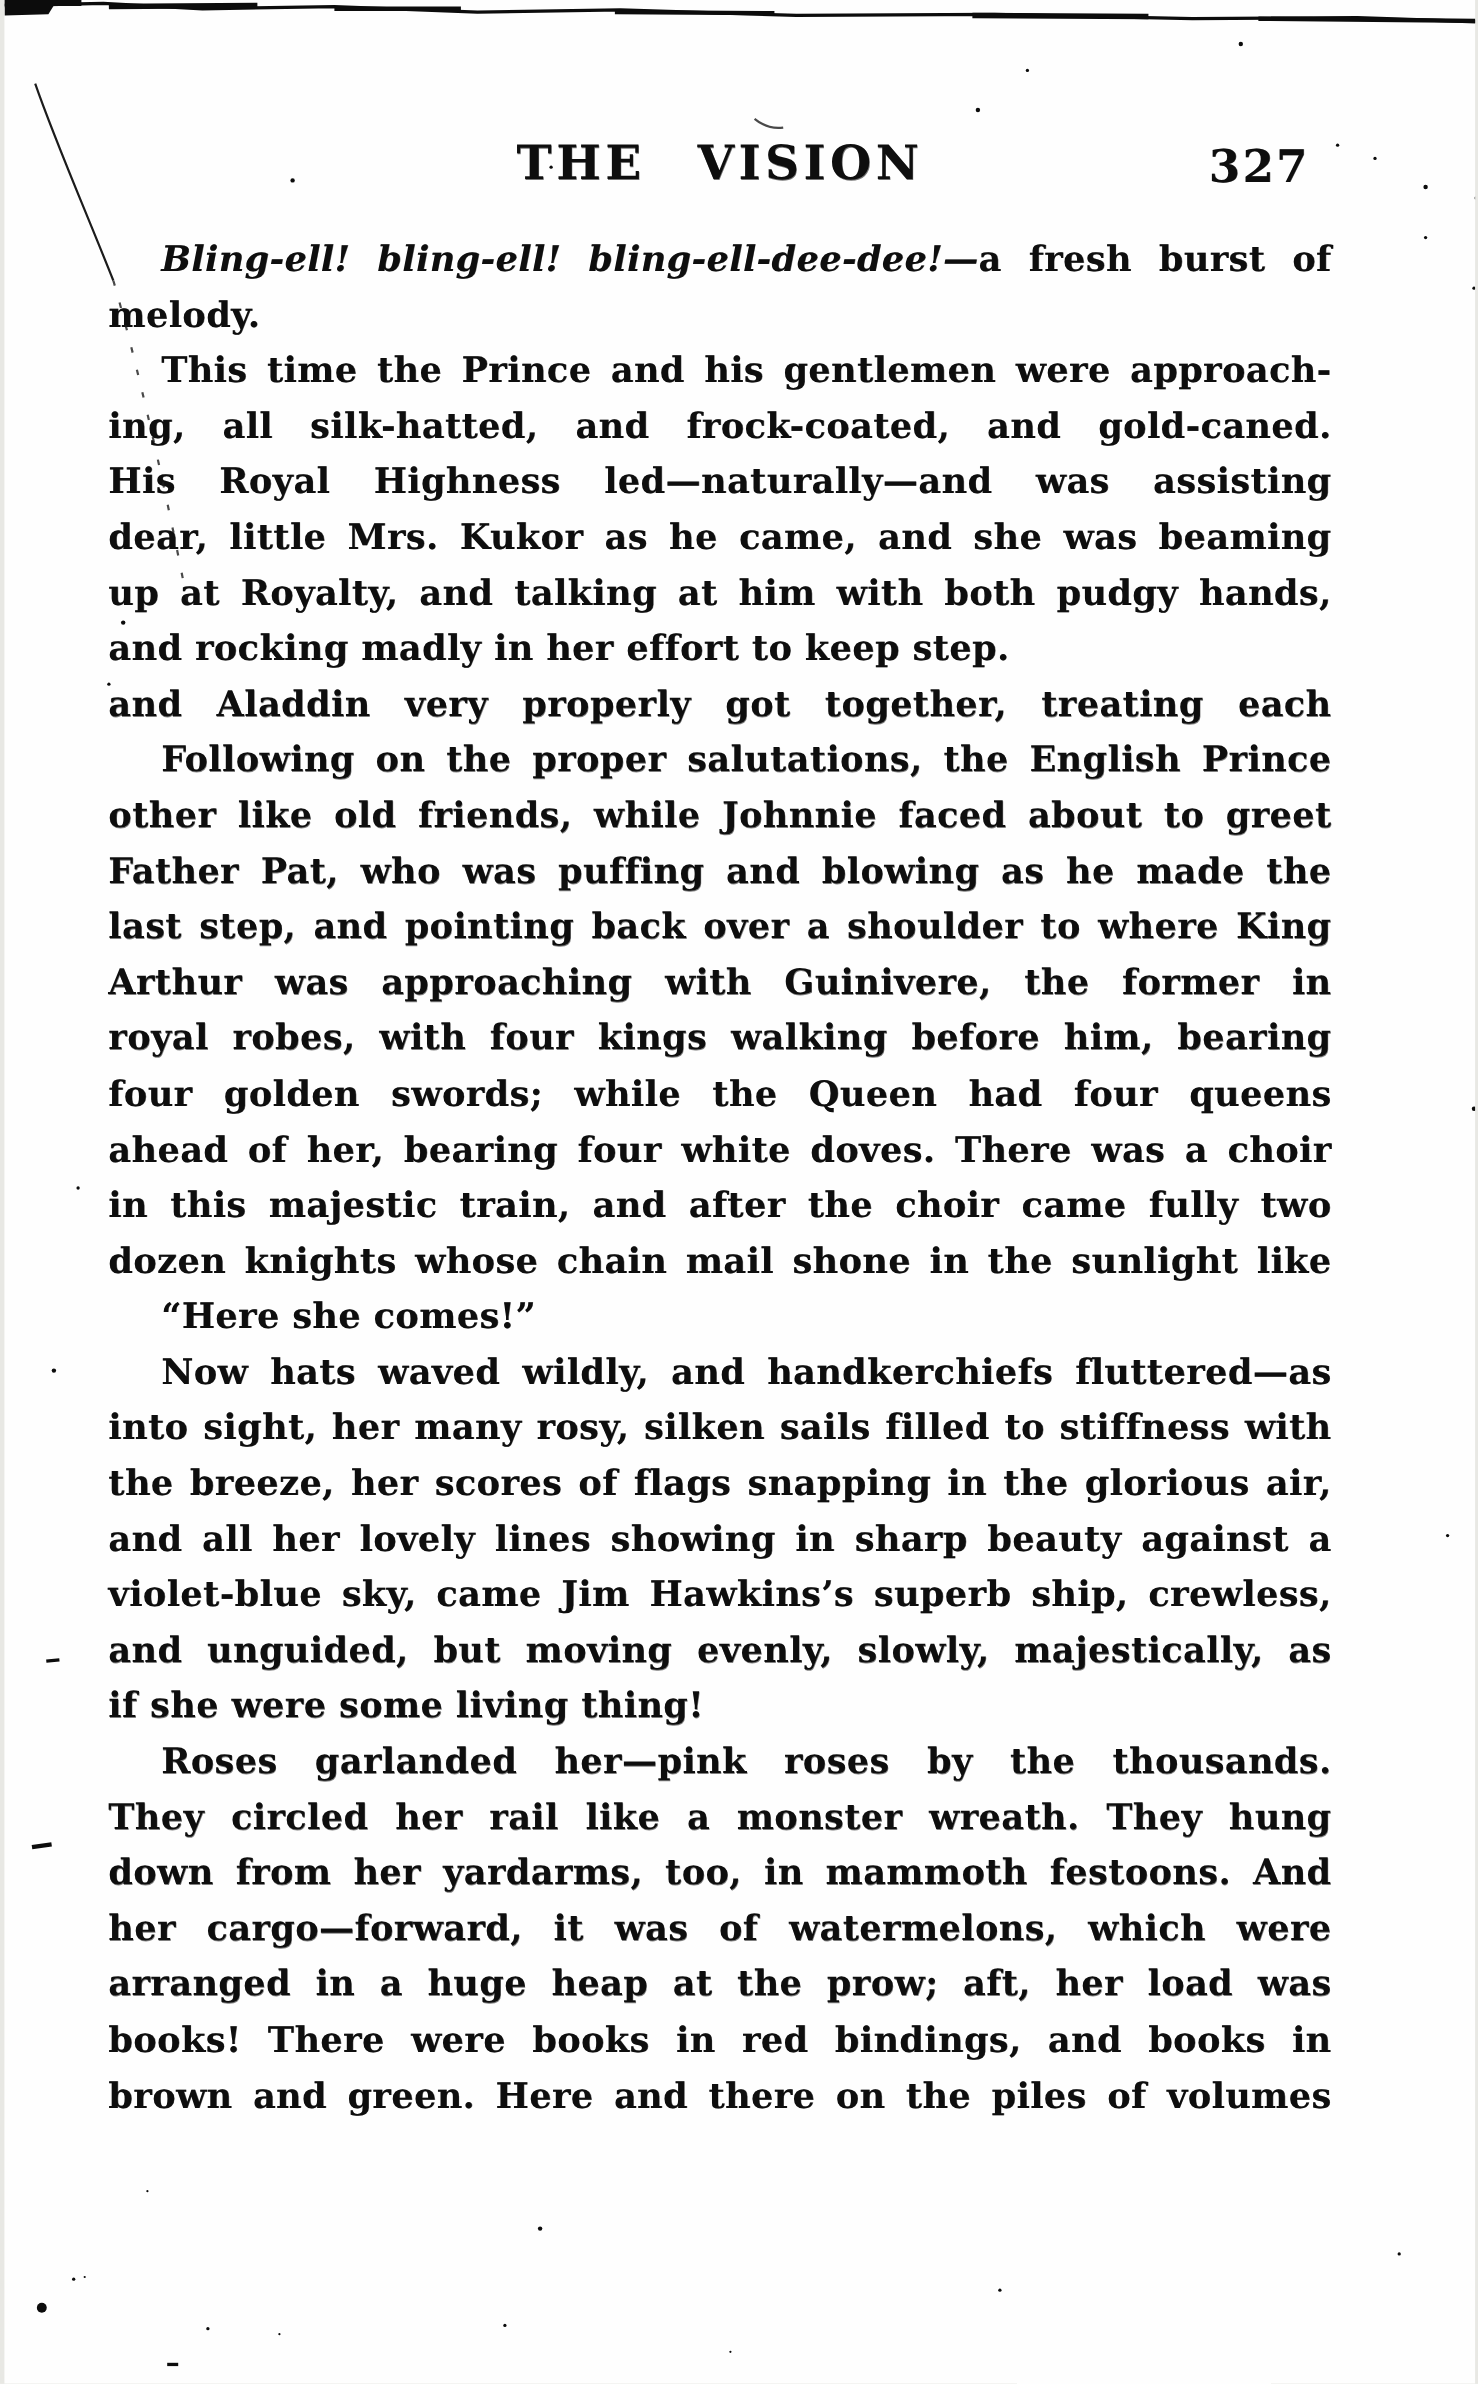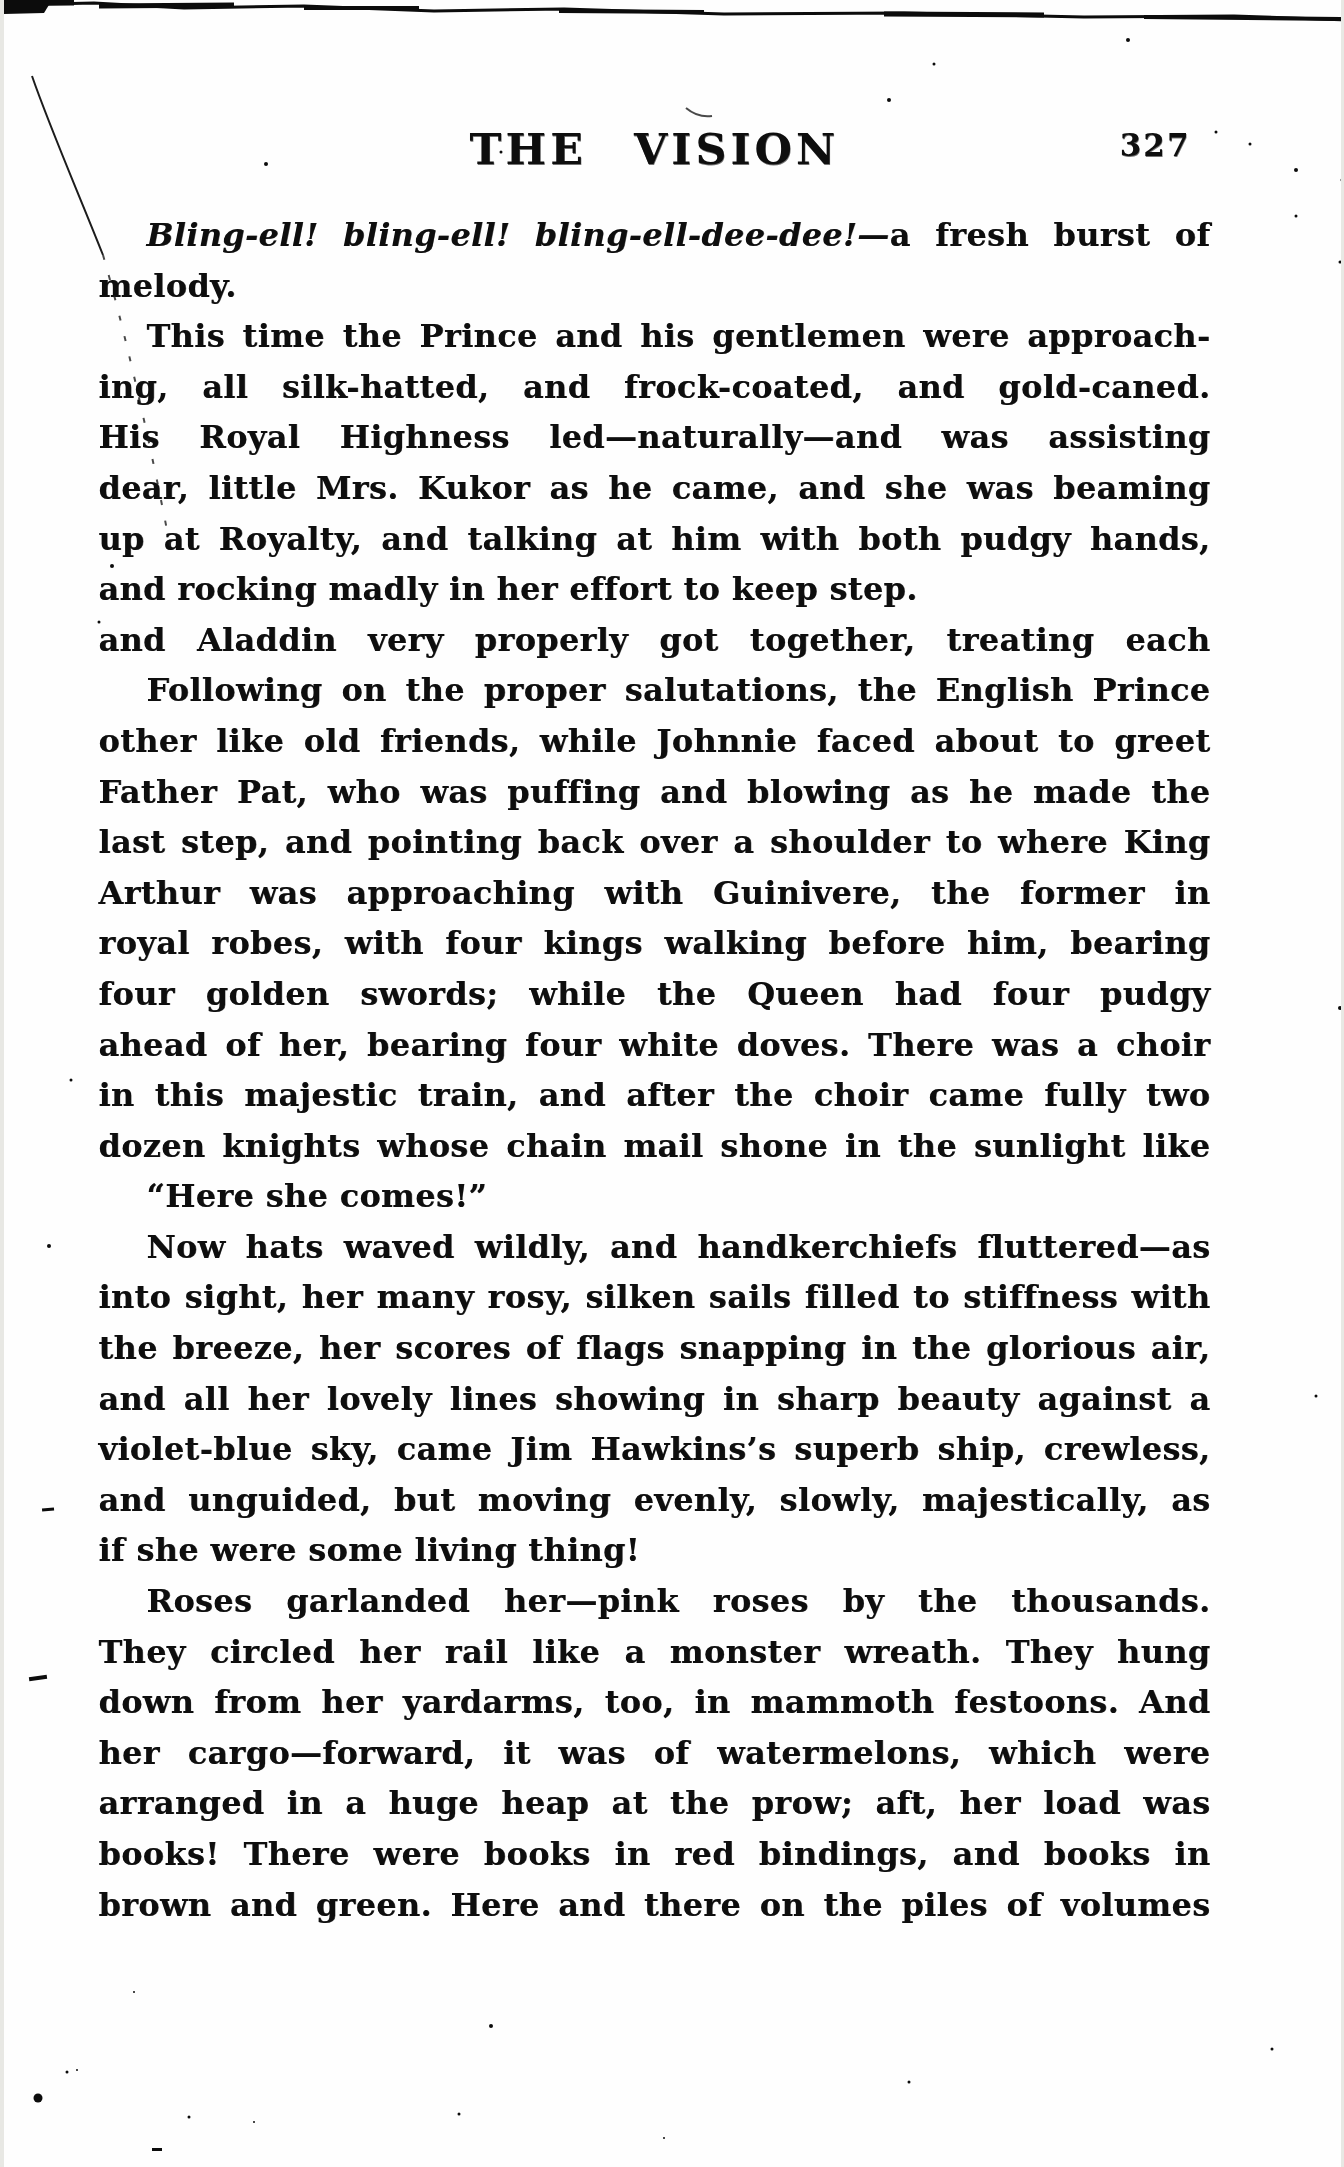--- a/index.html
+++ b/index.html
@@ -15,21 +15,21 @@
   
   .running-title{
     position:absolute;top:124px;left:95px;width:1112px;
     text-align:center;
     font-size:43px;font-weight:700;
     letter-spacing:4px;word-spacing:28px;
     text-shadow:0.5px 0.5px 0 rgba(0,0,0,.55);
   }
   .page-number{
     position:absolute;top:127px;right:150px;
-    font-size:31px;font-weight:700;letter-spacing:2px;
+    font-size:41px;font-weight:700;letter-spacing:2px;
     text-shadow:0.5px 0.5px 0 rgba(0,0,0,.55);
   }
   
   .text-col{
     position:absolute;left:95px;top:210px;width:1112px;
   }
   .line{
     height:50.6px;line-height:50.6px;
     font-size:32px;font-weight:700;
     letter-spacing:0.3px;
@@ -61,21 +61,21 @@
     <div class="line">dear, little Mrs. Kukor as he came, and she was beaming</div>
     <div class="line">up at Royalty, and talking at him with both pudgy hands,</div>
     <div class="line left">and rocking madly in her effort to keep step.</div>
     <div class="line">and Aladdin very properly got together, treating each</div>
     <div class="line indent">Following on the proper salutations, the English Prince</div>
     <div class="line">other like old friends, while Johnnie faced about to greet</div>
     <div class="line">Father Pat, who was puffing and blowing as he made the</div>
     <div class="line">last step, and pointing back over a shoulder to where King</div>
     <div class="line">Arthur was approaching with Guinivere, the former in</div>
     <div class="line">royal robes, with four kings walking before him, bearing</div>
-    <div class="line">four golden swords; while the Queen had four pudgy</div>
+    <div class="line">four golden swords; while the Queen had four queens</div>
     <div class="line">ahead of her, bearing four white doves.  There was a choir</div>
     <div class="line">in this majestic train, and after the choir came fully two</div>
     <div class="line">dozen knights whose chain mail shone in the sunlight like</div>
     <div class="line left indent">“Here she comes!”</div>
     <div class="line indent">Now hats waved wildly, and handkerchiefs fluttered—as</div>
     <div class="line">into sight, her many rosy, silken sails filled to stiffness with</div>
     <div class="line">the breeze, her scores of flags snapping in the glorious air,</div>
     <div class="line">and all her lovely lines showing in sharp beauty against a</div>
     <div class="line">violet-blue sky, came Jim Hawkins’s superb ship, crewless,</div>
     <div class="line">and unguided, but moving evenly, slowly, majestically, as</div>

